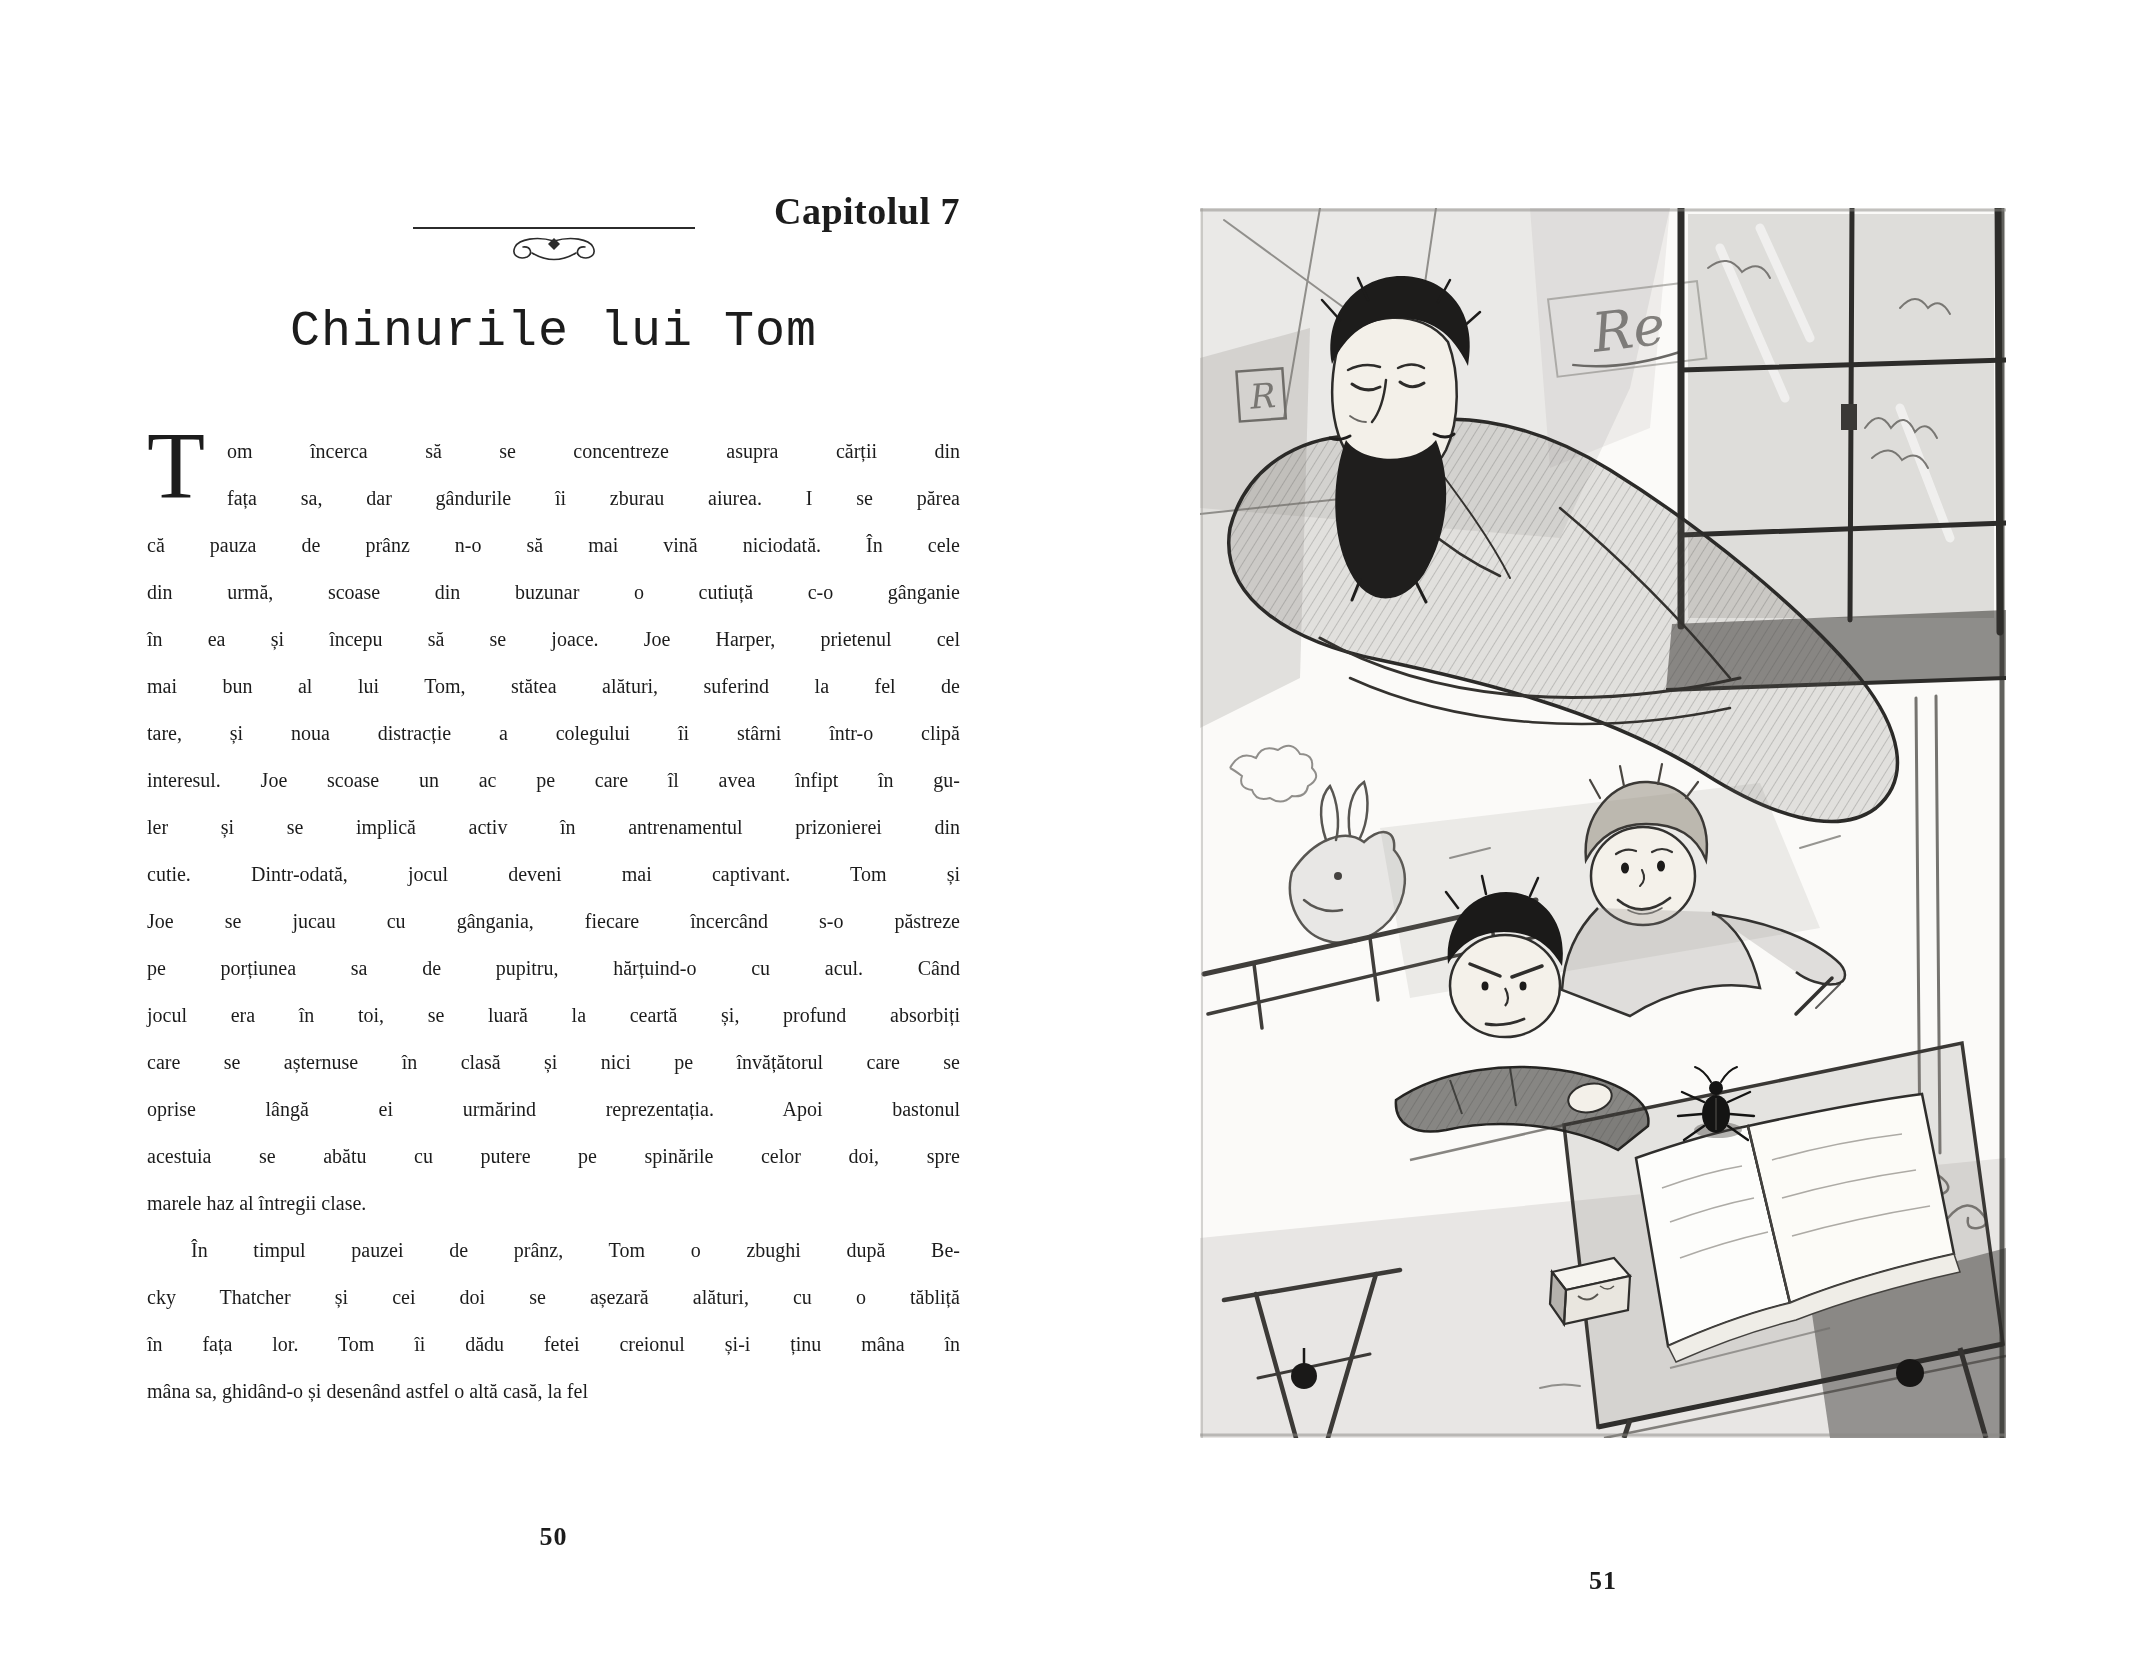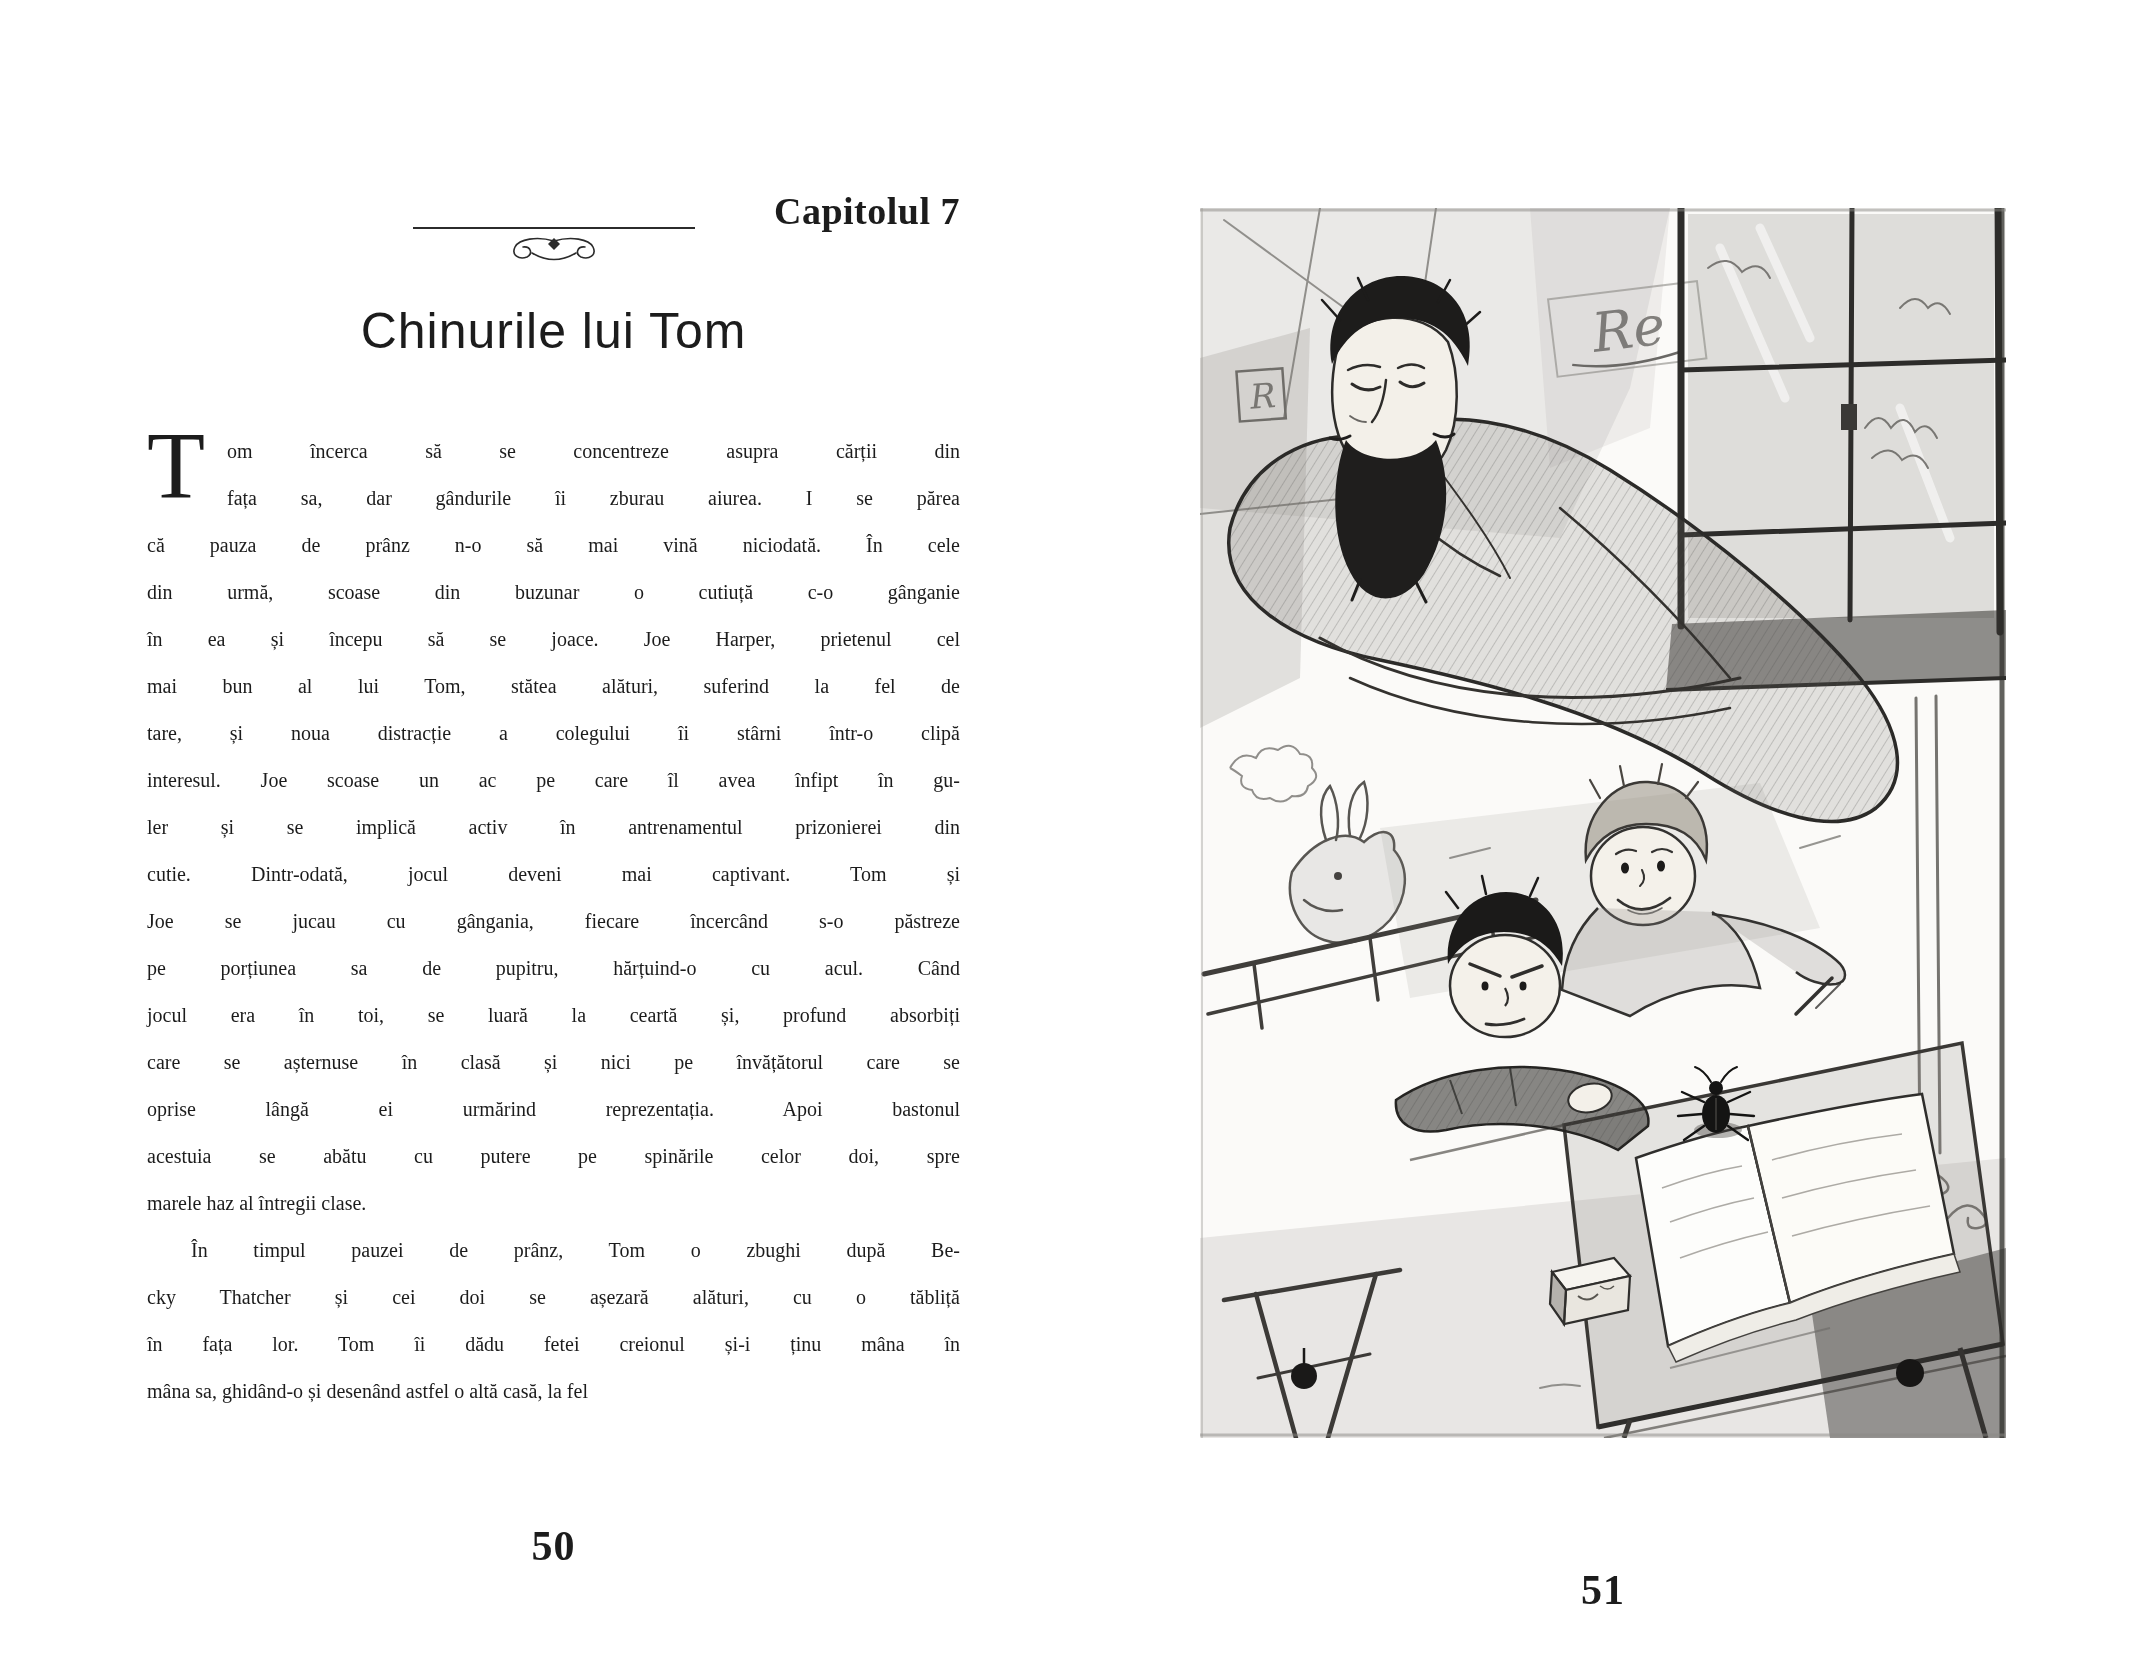--- a/index.html
+++ b/index.html
@@ -23,38 +23,38 @@
     position:absolute;top:227px;left:50%;transform:translateX(-50%);
     width:282px;height:2px;background:#2b2b2b;
   }
   .ornament{
     position:absolute;top:233px;left:50%;transform:translateX(-50%);
     width:110px;height:34px;
   }
   .chapter-title{
     position:absolute;top:270px;left:0;width:100%;
     text-align:center;font-size:50px;line-height:1.1;letter-spacing:1px;
-    font-family:Liberation Sans, sans-serif;font-weight:400;
+    font-family:Liberation Mono, monospace;font-weight:400;
   }
   .body-text{position:absolute;top:428px;left:0;width:813px;}
   .para{position:relative;}
   .ln{
     font-size:20px;line-height:47px;height:47px;
     text-align:justify;text-align-last:justify;white-space:nowrap;
   }
   .ln.last{text-align-last:left;}
   .ln.dc{padding-left:80px;}
   .ln.ind{text-indent:44px;}
   .dropcap{
     position:absolute;left:0;top:-9px;
     font-size:95px;line-height:1;
   }
   .pagenum{
     position:absolute;top:1522px;text-align:center;
-    font-size:42px;font-weight:bold;letter-spacing:1px;
+    font-size:26px;font-weight:bold;letter-spacing:1px;
   }
   #left-col .pagenum{left:0;width:813px;}
   #right-col .pagenum{left:123px;width:806px;margin-top:44px;}
 
   .illustration{
     position:absolute;left:123px;top:208px;width:806px;height:1230px;margin:0;
   }
   .illustration svg{display:block;width:806px;height:1230px;}
 </style>
 </head>

